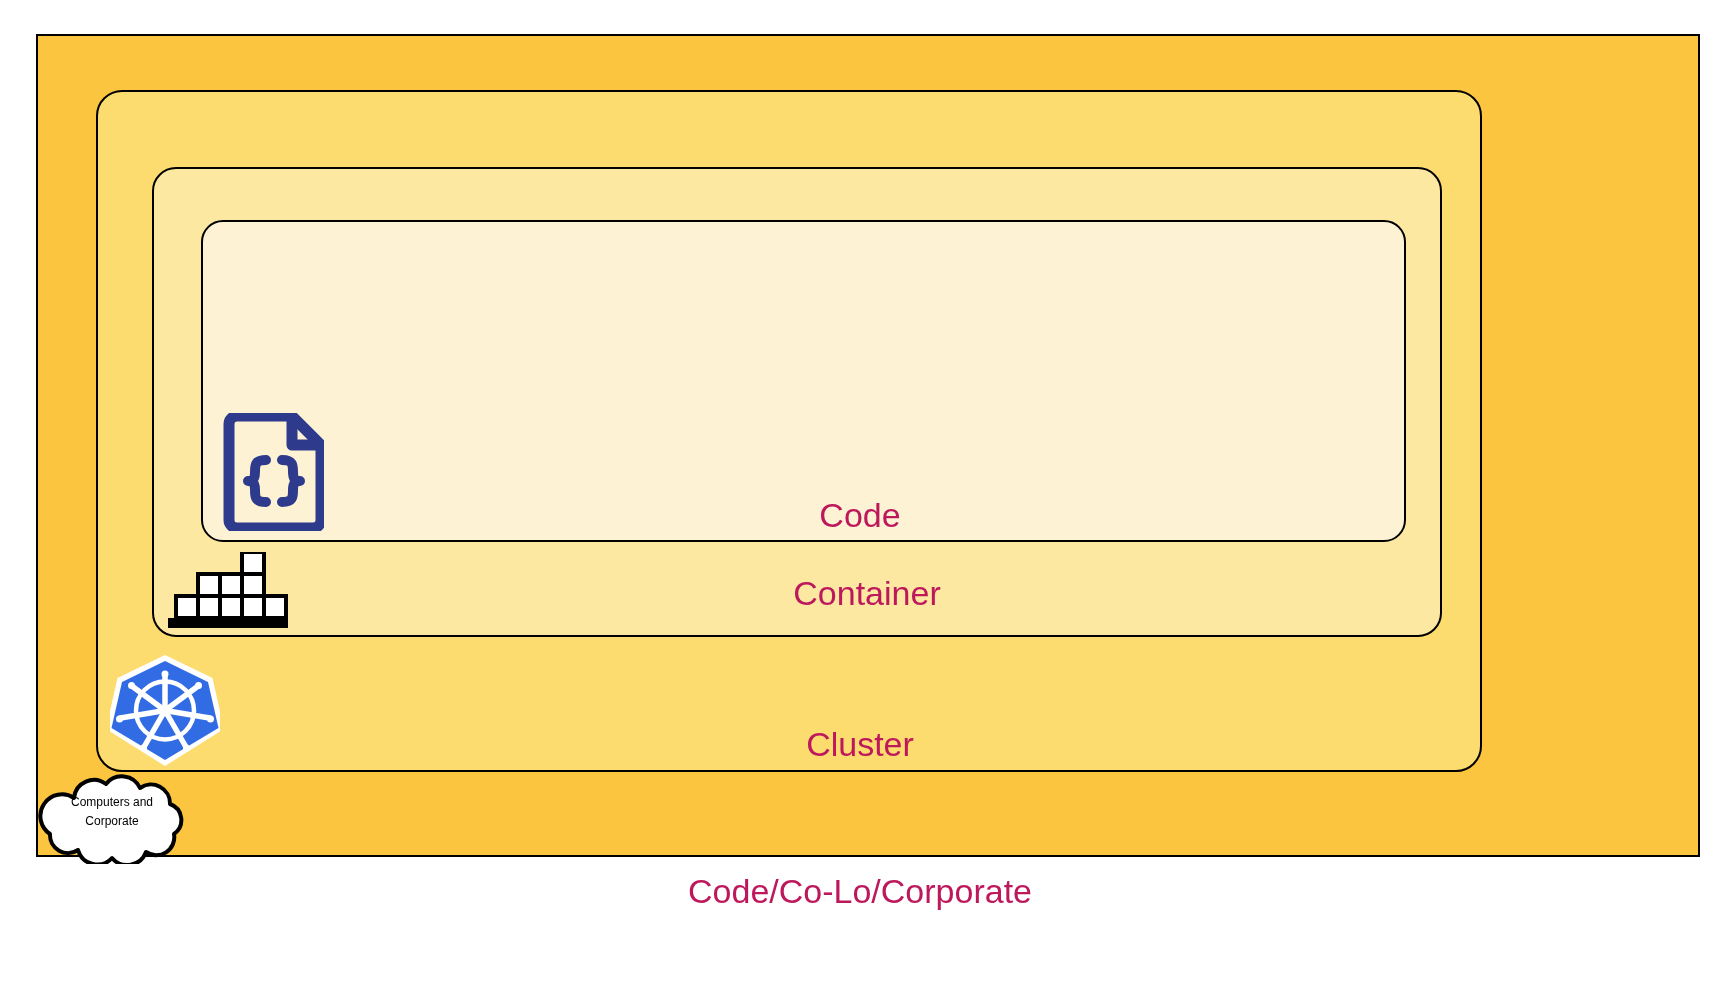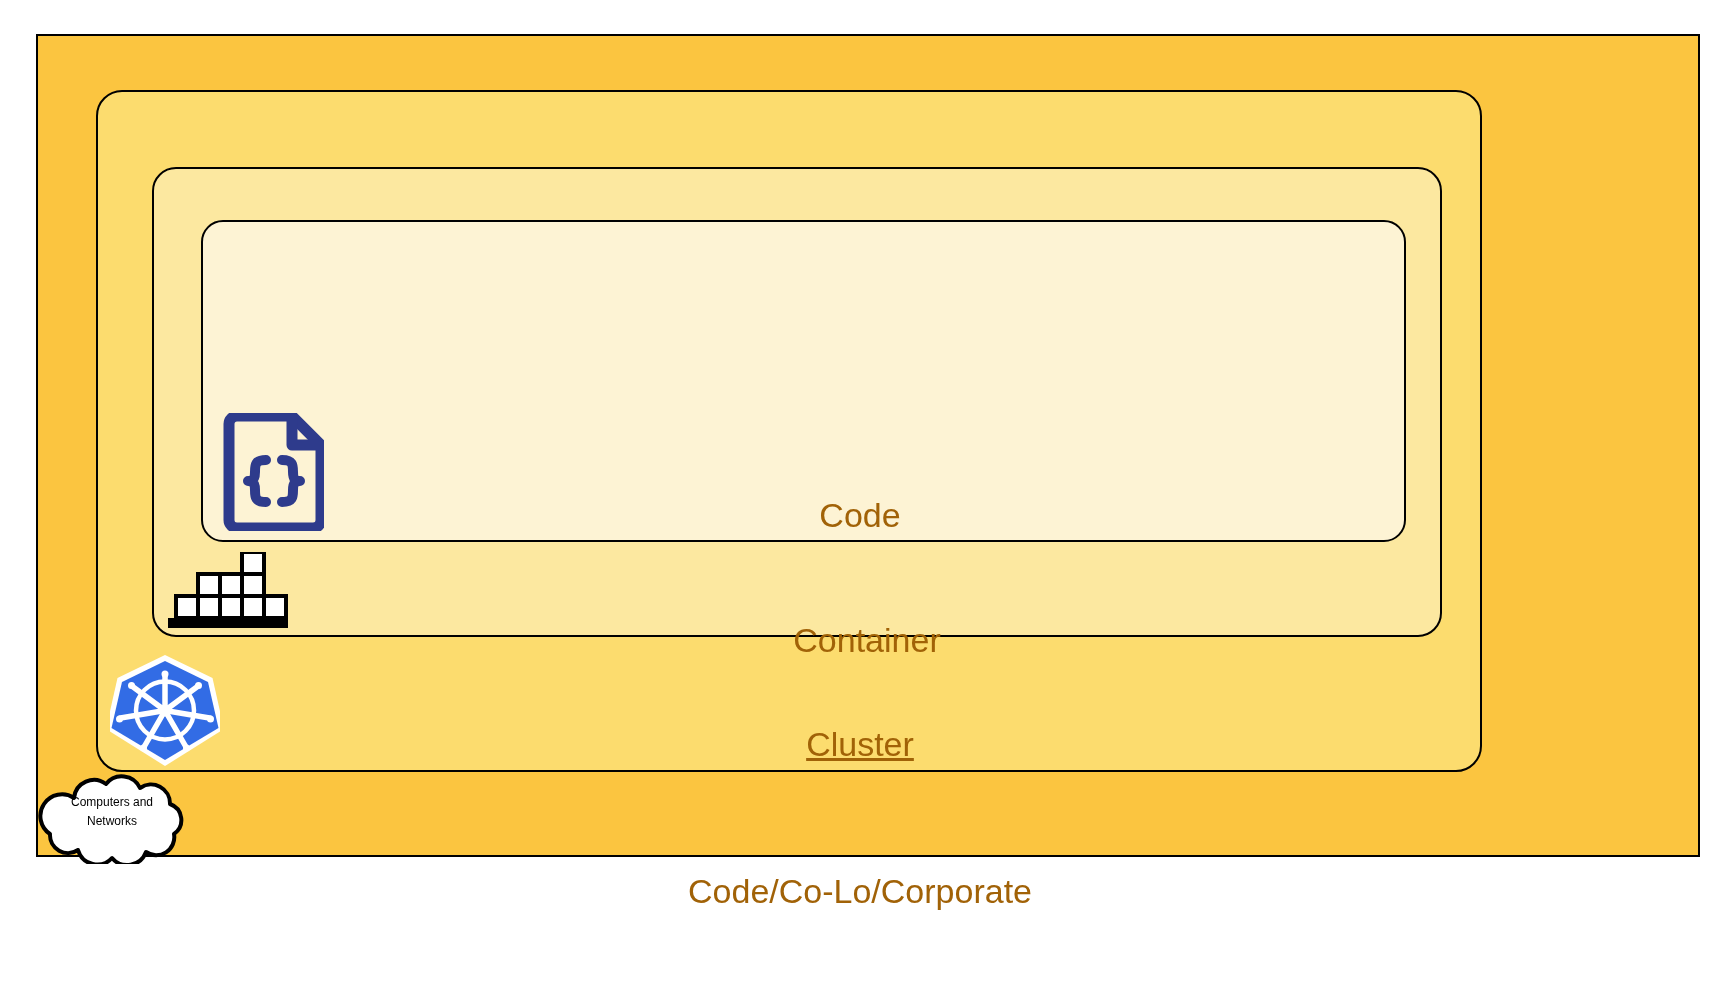--- a/index.html
+++ b/index.html
@@ -68,30 +68,30 @@
     height: 322px;
     background: #fdf3d4;
     border: 2px solid #000000;
     border-radius: 22px;
     box-sizing: border-box;
   }
 
   
   .label {
     position: absolute;
-    color: #a16207;
+    color: #be185d;
     font-size: 34px;
     line-height: 41px;
     text-align: center;
     white-space: pre;
     letter-spacing: 0px;
   }
   .label-code      { left: 0;   right: 0; top: 495px; }
-  .label-container { left: 0;   right: 0; top: 620px; margin-left: 14px; }
-  .label-cluster   { left: 0;   right: 0; top: 724px; text-decoration: underline; }
+  .label-container { left: 0;   right: 0; top: 573px; margin-left: 14px; }
+  .label-cluster   { left: 0;   right: 0; top: 724px; }
   .label-datacenter{ left: 0;   right: 0; top: 789px; }
 
   
   .icon-code-file {
     position: absolute;
     left: 222px;
     top: 413px;
     width: 102px;
     height: 118px;
   }
@@ -220,21 +220,21 @@
                A17 17 0 0 1 140 62
                A18 18 0 0 1 112 80
                A20 20 0 0 1 78 86
                A20 20 0 0 1 44 78
                A18 18 0 0 1 16 62
                A18 18 0 0 1 40 26 Z" fill="#ffffff" stroke="#000000" stroke-width="4" stroke-linejoin="round"></path>
     </svg>
   </div>
   <div class="cloud-text">
     <div>Computers and</div>
-    <div>Networks</div>
+    <div>Corporate</div>
   </div>
 
   <div class="label label-code">Code</div>
 
   <div class="label label-container">Container</div>
 
   <div class="label label-cluster">Cluster</div>
 
   <div class="label label-datacenter">
     <div>Code/Co-Lo/Corporate</div>

